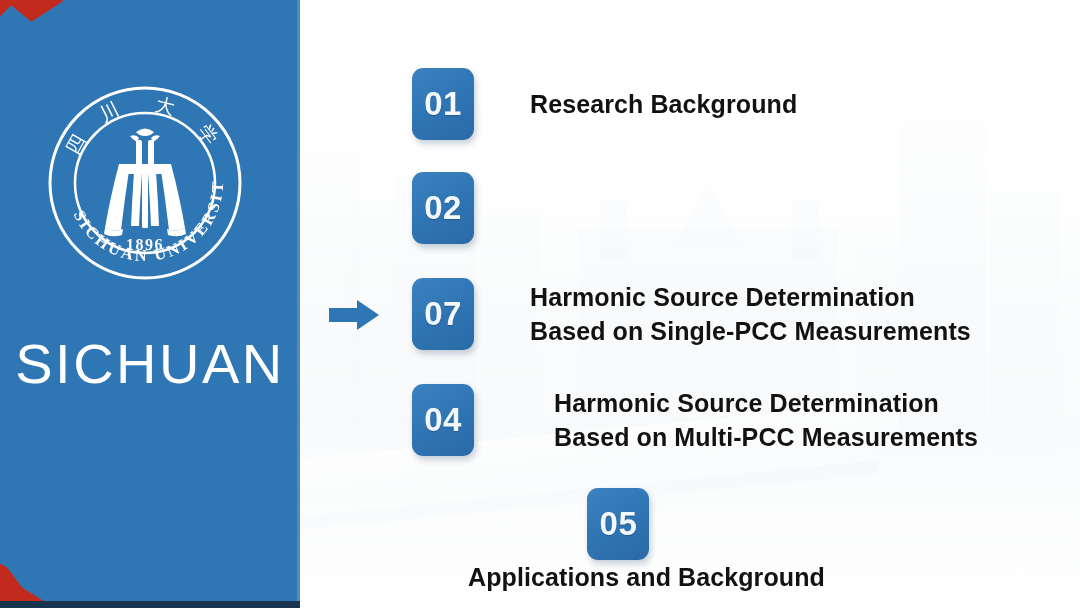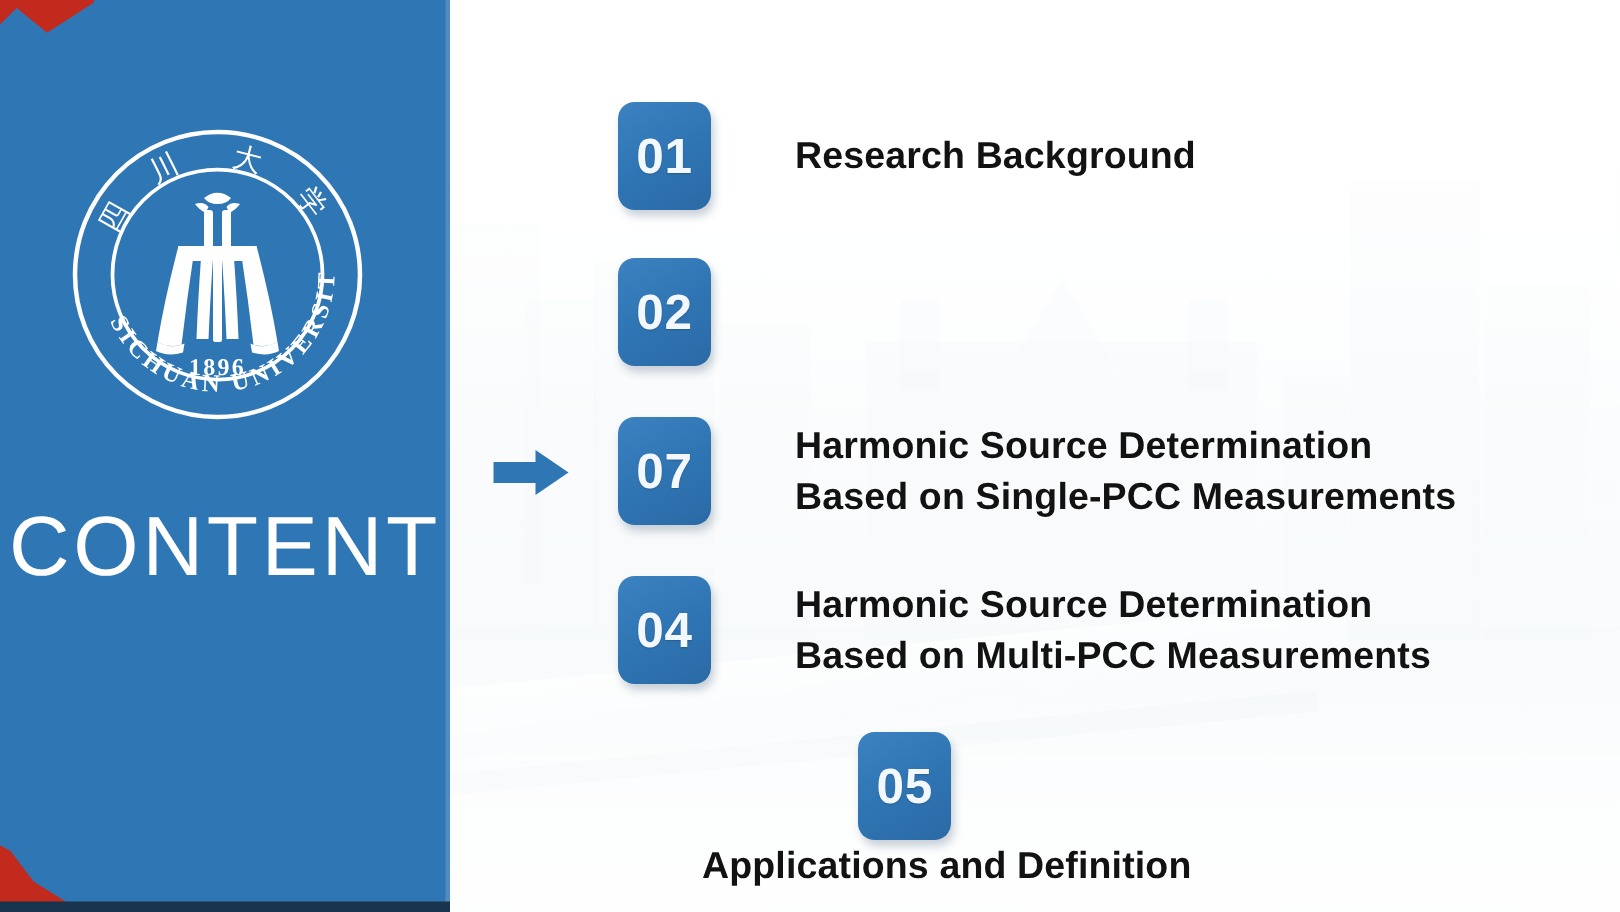--- a/index.html
+++ b/index.html
@@ -192,29 +192,29 @@
       <div class="agenda-row" style="top:172px;flex-direction:column;">
         <div class="badge">02</div>
       </div>
 
       <div class="agenda-row" style="top:278px;">
         <div class="badge">07</div>
         <div class="row-title">Harmonic Source Determination
 Based on Single-PCC Measurements</div>
       </div>
 
-      <div class="agenda-row" style="top:384px;">
+      <div class="agenda-row" style="top:384px;gap:24px;">
         <div class="badge">04</div>
         <div class="row-title">Harmonic Source Determination
 Based on Multi-PCC Measurements</div>
       </div>
 
       <div class="agenda-row" style="top:488px;flex-direction:column;">
         <div class="badge">05</div>
-        <div class="row-title">Applications and Definition</div>
+        <div class="row-title">Applications and Background</div>
       </div>
 
     </div>
   </div>
 
   <div class="left-panel">
     <div class="corner-red-tl"></div>
     <div class="corner-red-bl"></div>
     <div class="panel-rightedge"></div>
     <div class="bottom-dark"></div>
@@ -269,16 +269,16 @@
           <rect x="100" y="92" width="6" height="56" rx="1.5"></rect>
 
           <path d="M63 148 q10 5 18 1 l-1 6 q-10 3 -18 -1 z"></path>
           <path d="M143 148 q-10 5 -18 1 l1 6 q10 3 18 -1 z"></path>
         </g>
 
         <text x="103" y="170" text-anchor="middle" font-family="Liberation Serif, serif" font-size="16" font-weight="bold" fill="#ffffff" letter-spacing="1.5">1896</text>
       </svg>
     </div>
 
-    <div class="content-word">CONTENT</div>
+    <div class="content-word">SICHUAN</div>
   </div>
 
 </div>
 
 </body></html>

